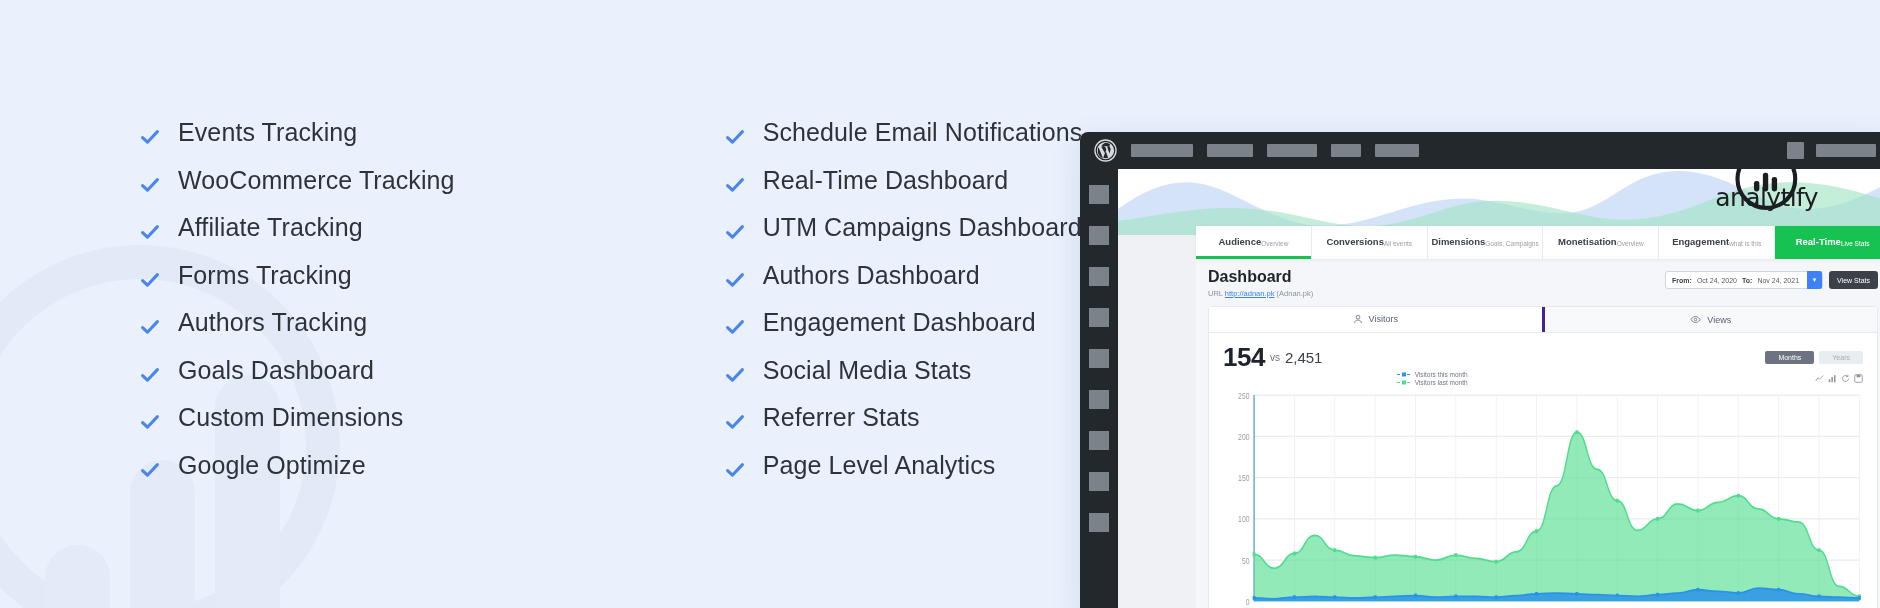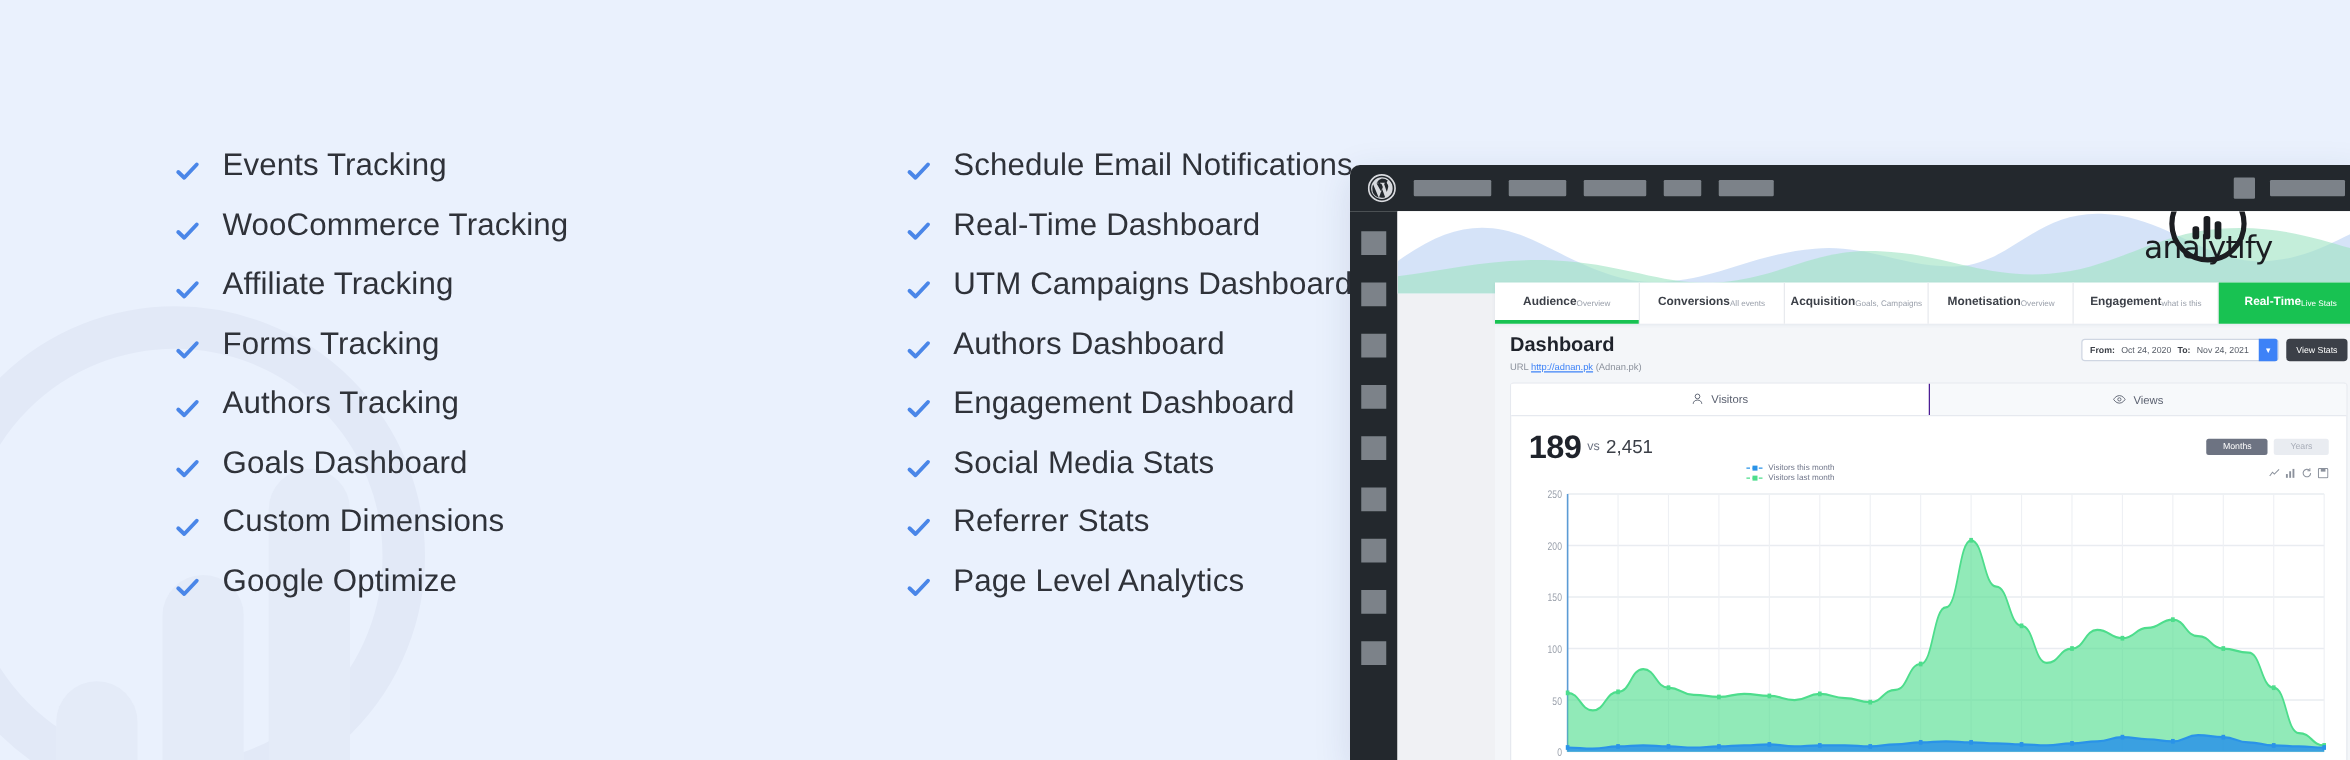--- a/index.html
+++ b/index.html
@@ -86,21 +86,21 @@
   .dr-caret span { color: #fff; font-size: 7px; }
   .btn-dark { background: #3c4048; color: #fff; font-size: 7px; border-radius: 3px;
               height: 18px; padding: 0 8px; display: flex; align-items: center; }
 
   .card { background: #fff; border: 1px solid #e6e9ef; border-radius: 3px; margin-top: 8px;
           height: 324px; display: flex; flex-direction: column; }
   .vtabs { display: flex; height: 26px; border-bottom: 1px solid #e6e9ef; }
   .vtab { flex: 1; display: flex; align-items: center; justify-content: center; gap: 6px;
           font-size: 9px; color: #5b6170; }
   .vtab.active { background: #fff; border-bottom: 2px solid #fff; }
-  .vtab.inactive { background: #f7f9fb; border-left: 1px solid #4c1d95; }
+  .vtab.inactive { background: #f7f9fb; border-left: 3px solid #4c1d95; }
 
   .statrow { display: flex; align-items: center; padding: 9px 14px 0 14px; }
   .stat-big { font-size: 26px; font-weight: bold; color: #1f232b; letter-spacing: -.5px; }
   .stat-vs { font-size: 10px; color: #6d7382; margin: 0 5px; }
   .stat-sec { font-size: 15px; color: #3c4048; }
   .toggles { margin-left: auto; display: flex; gap: 5px; }
   .tg { font-size: 7px; padding: 3px 13px; border-radius: 2px; color: #fff; background: #6d7382; }
   .tg.off { background: #e9ecf1; color: #a9aeb9; }
 
   .legendrow { display: flex; align-items: center; padding: 0 14px; margin-top: -2px; }
@@ -280,21 +280,21 @@
       <div class="tabstrip" id="tabstrip">
           <div class="tab active">
             <div class="tab-t">Audience</div>
                  <div class="tab-s">Overview</div>
           </div>
           <div class="tab">
             <div class="tab-t">Conversions</div>
                  <div class="tab-s">All events</div>
           </div>
           <div class="tab">
-            <div class="tab-t">Acquisition</div>
+            <div class="tab-t">Dimensions</div>
                  <div class="tab-s">Goals, Campaigns</div>
           </div>
           <div class="tab">
             <div class="tab-t">Monetisation</div>
                  <div class="tab-s">Overview</div>
           </div>
           <div class="tab">
             <div class="tab-t">Engagement</div>
                  <div class="tab-s">what is this</div>
           </div>
@@ -342,21 +342,21 @@
             <div class="vtab inactive">
               <svg width="11" height="11" viewBox="0 0 18 18">
                 <path d="M1.5 9S4.3 4 9 4s7.5 5 7.5 5-2.8 5-7.5 5S1.5 9 1.5 9z" fill="none" stroke="#5b6170" stroke-width="1.2"></path>
                 <circle cx="9" cy="9" r="2.1" fill="none" stroke="#5b6170" stroke-width="1.2"></circle>
               </svg>
               <span>Views</span>
             </div>
           </div>
 
           <div class="statrow">
-            <span class="stat-big">189</span>
+            <span class="stat-big">154</span>
             <span class="stat-vs">vs</span>
             <span class="stat-sec">2,451</span>
             <div class="toggles">
               <div class="tg">Months</div>
               <div class="tg off">Years</div>
             </div>
           </div>
 
           <div class="legendrow">
             <div class="legend" id="legend">

